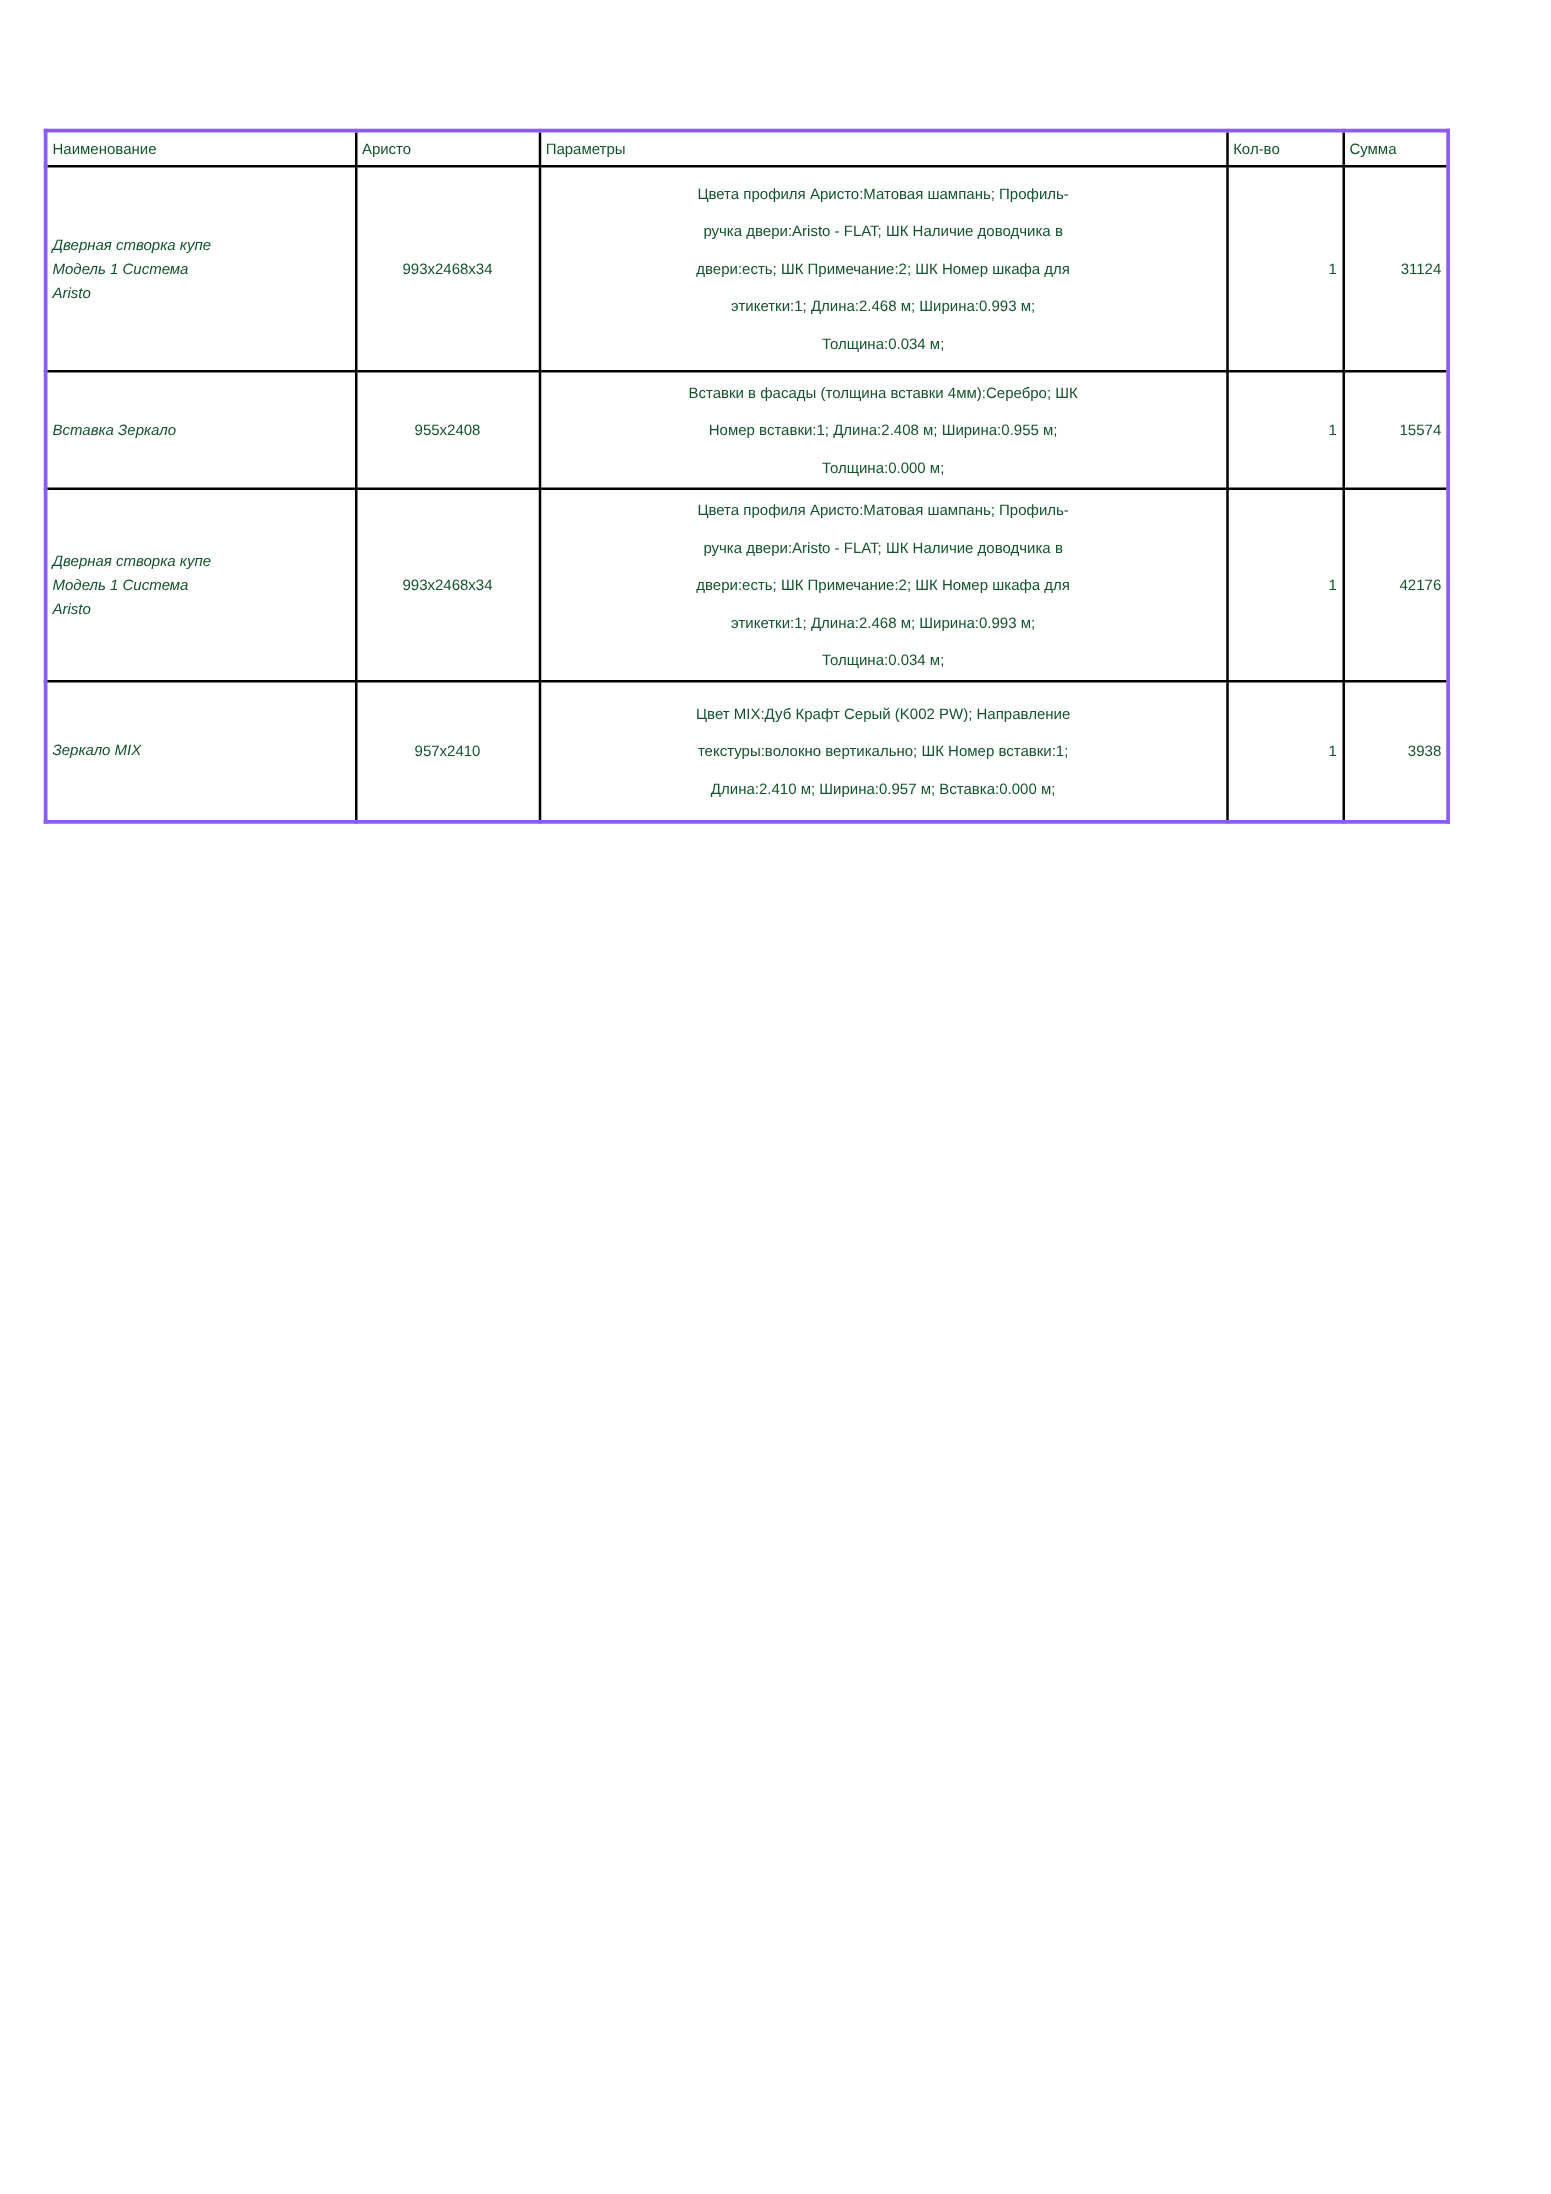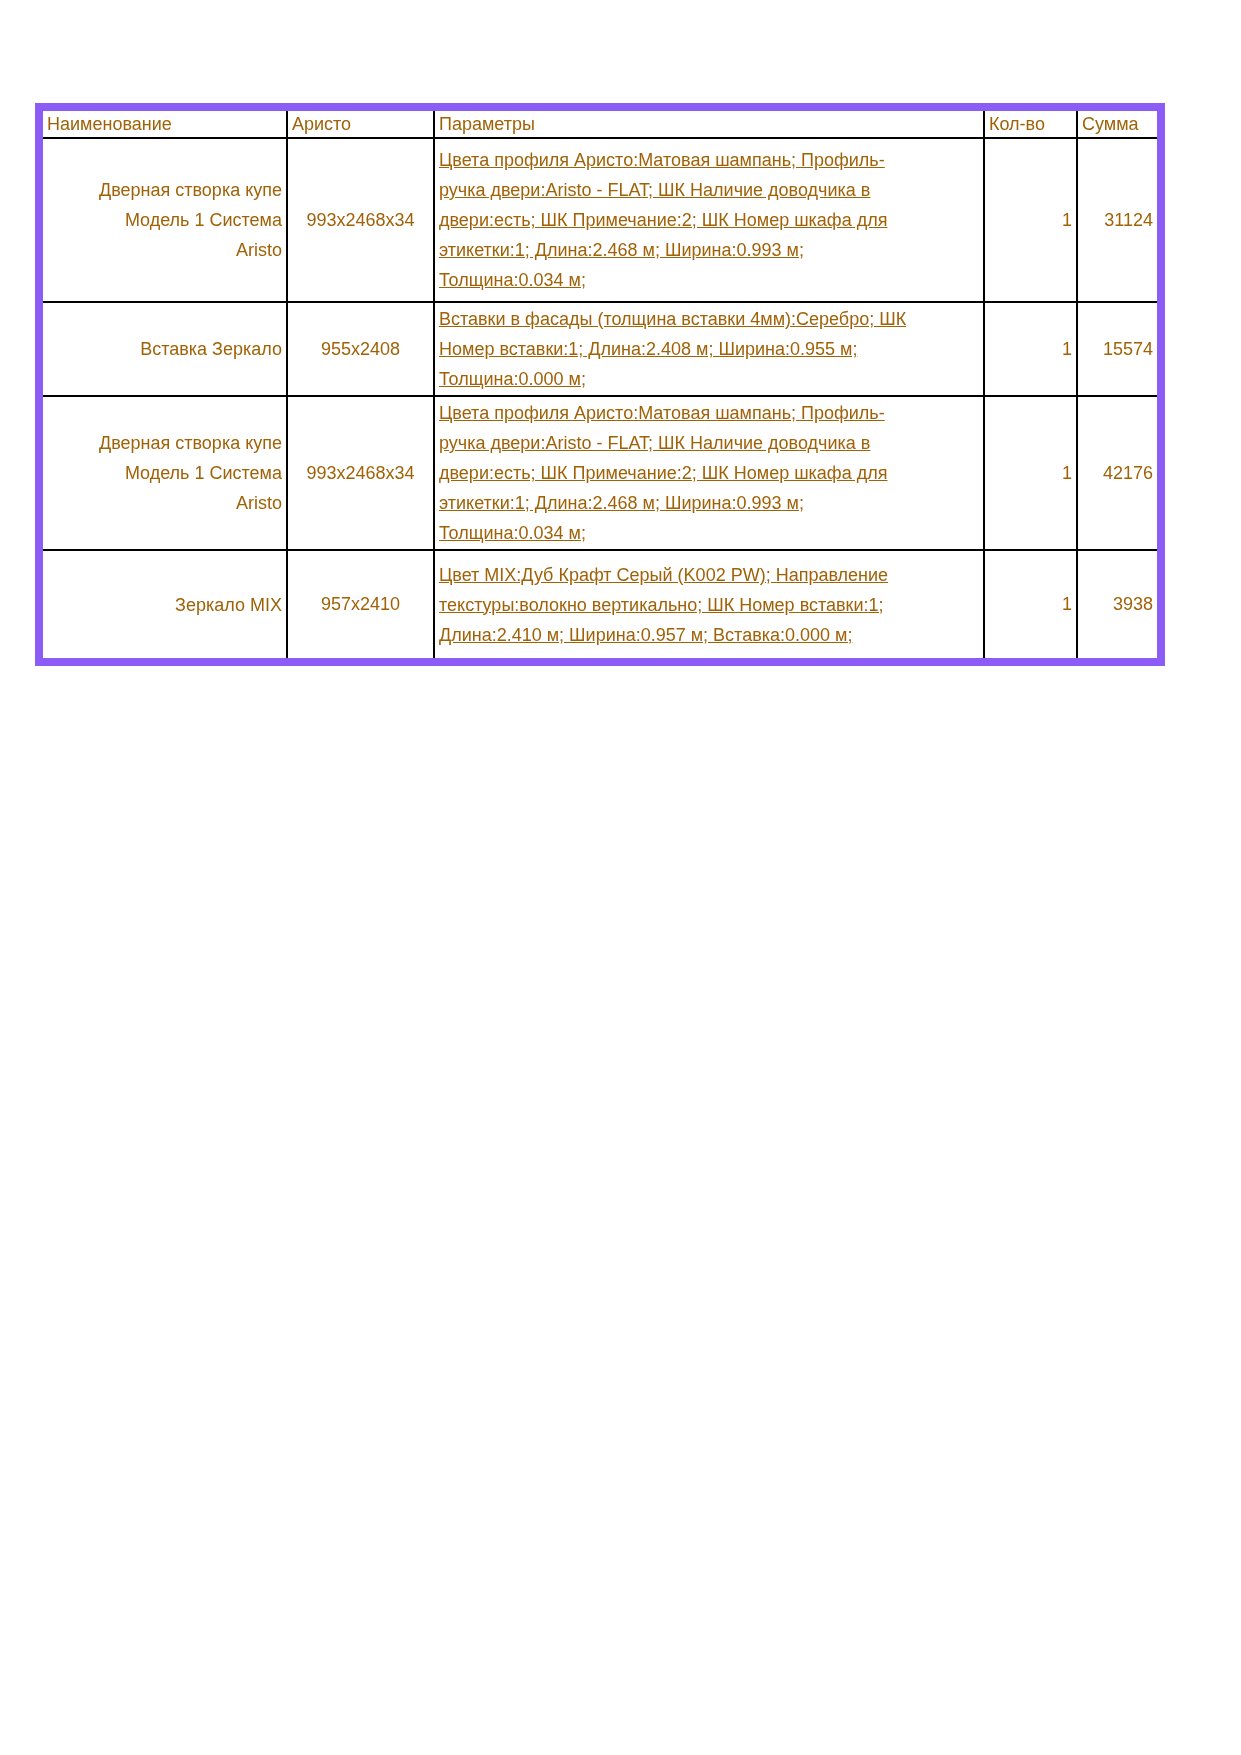--- a/index.html
+++ b/index.html
@@ -14,52 +14,52 @@
     background: #ffffff;
     overflow: hidden;
   }
   table.items {
     position: absolute;
     left: 35px;
     top: 103px;
     width: 1122px;
     border-collapse: collapse;
     table-layout: fixed;
-    border: 8px solid #8b5cf6;
-    color: #a16207;
-    font-size: 18px;
+    border: 3px solid #8b5cf6;
+    color: #14532d;
+    font-size: 12px;
   }
   table.items th,
   table.items td {
     border: 2px solid #000000;
     vertical-align: middle;
     padding: 1px 4px;
     overflow: hidden;
   }
   table.items th {
     font-weight: normal;
     text-align: left;
     height: 28px;
     line-height: 24px;
     white-space: nowrap;
   }
   td.cell-name {
-    text-align: right;
+    text-align: left;
     white-space: pre-line;
-    line-height: 30px;
+    line-height: 19px;
+    font-style: italic;
   }
   td.cell-size {
     text-align: center;
     white-space: nowrap;
   }
   td.cell-params {
-    text-align: left;
+    text-align: center;
     white-space: pre-line;
     line-height: 30px;
-    text-decoration: underline;
   }
   td.cell-qty,
   td.cell-sum {
     text-align: right;
     white-space: nowrap;
   }
   tr.row-1 { height: 164px; }
   tr.row-2 { height: 90px; }
   tr.row-3 { height: 154px; }
   tr.row-4 { height: 112px; }

